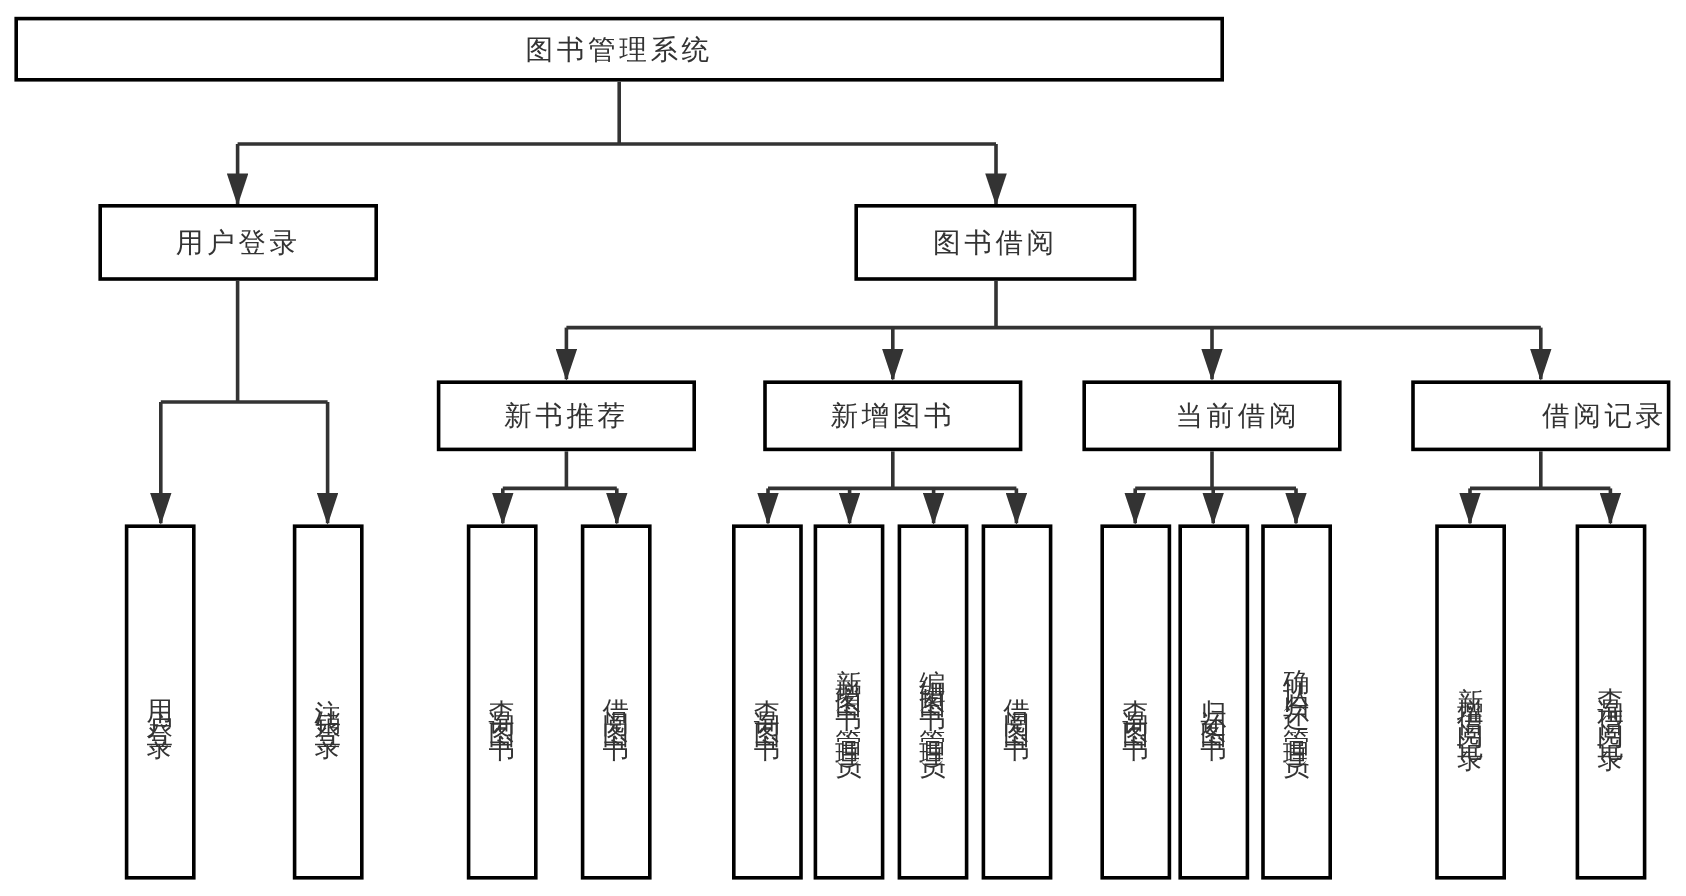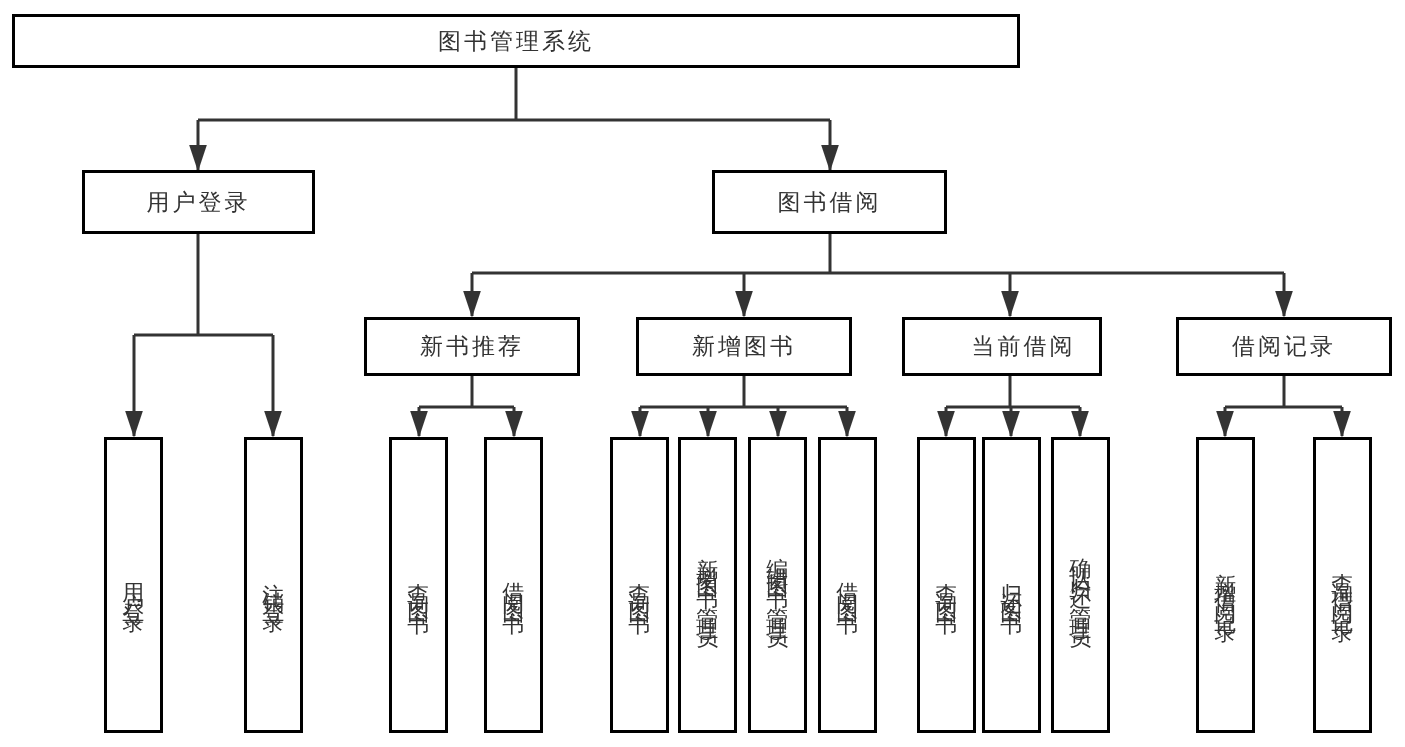--- a/index.html
+++ b/index.html
@@ -89,24 +89,24 @@
   <div class="box" style="left:712px;top:170px;width:235px;height:64px;">
     <span class="hlabel">图书借阅</span>
   </div>
 
   <div class="box" style="left:364px;top:317px;width:216px;height:59px;align-items:center;">
     <span class="hlabel">新书推荐</span>
   </div>
   <div class="box" style="left:636px;top:317px;width:216px;height:59px;">
     <span class="hlabel">新增图书</span>
   </div>
-  <div class="box" style="left:902px;top:317px;width:200px;height:59px;padding-left:43px;">
+  <div class="box" style="left:902px;top:317px;width:216px;height:59px;padding-left:43px;">
     <span class="hlabel">当前借阅</span>
   </div>
-  <div class="box" style="left:1176px;top:317px;width:216px;height:59px;">
+  <div class="box" style="left:1176px;top:317px;width:216px;height:59px;justify-content:flex-end;">
     <span class="hlabel">借阅记录</span>
   </div>
 
   <div class="box vbox" style="left:104px;top:437px;width:59px;height:296px;">
     <span>用户登录</span>
   </div>
   <div class="box vbox" style="left:244px;top:437px;width:59px;height:296px;">
     <span>注销登录</span>
   </div>
 

